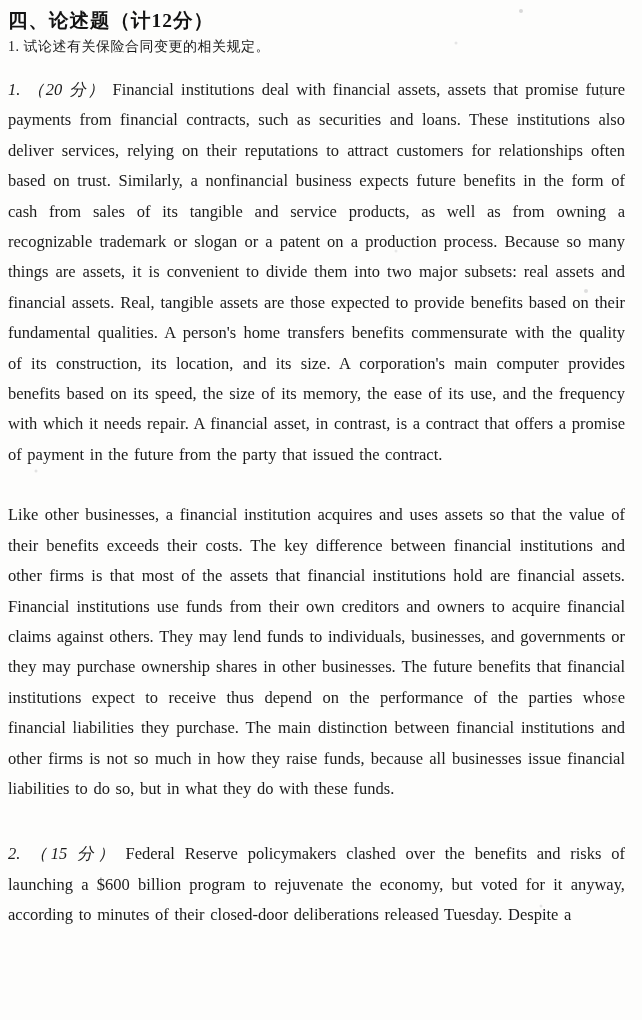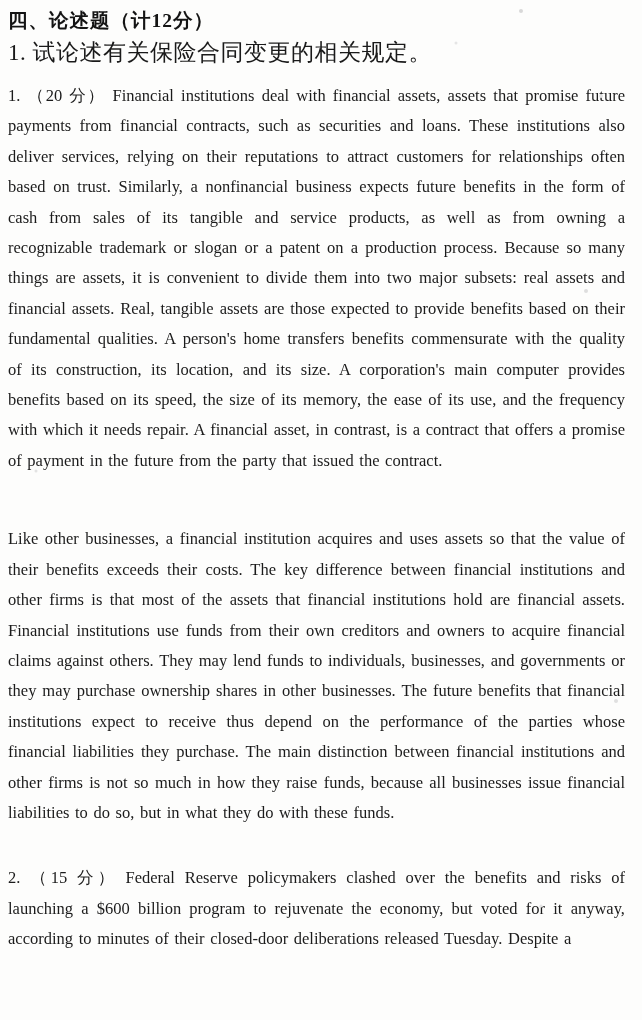--- a/index.html
+++ b/index.html
@@ -39,43 +39,43 @@
   }
   .cn-heading {
     font-family: "Liberation Serif", "DejaVu Serif", serif;
     font-weight: bold;
     font-size: 19.5px;
     line-height: 26px;
     letter-spacing: 1px;
     color: #141414;
   }
   .cn-question {
-    font-size: 23px;
+    font-size: 14px;
     line-height: 26px;
-    margin-top: 6px;
     letter-spacing: 0.5px;
     color: #1a1a1a;
   }
   .heading-english {
     margin-top: 37px;
   }
   p.en {
     margin: 0;
     font-size: 16.5px;
     line-height: 30.4px;
     text-align: justify;
     word-spacing: 1.5px;
     color: #1b1b1b;
   }
   p.en.q1-p1 { margin-top: 15px; }
-  p.en.q1-p2 { margin-top: 48px; }
+  p.en.q1-p2 { margin-top: 30px; }
   p.en.q2-p1 { margin-top: 35px; }
   .q-label {
     white-space: nowrap;
     margin-right: 7px;
+    font-style: italic;
   }
 </style>
 </head>
 <body>
 
 <div class="page">
 
   <div class="cn-heading">四、论述题（计12分）</div>
 
   <div class="cn-question">1. 试论述有关保险合同变更的相关规定。</div>

